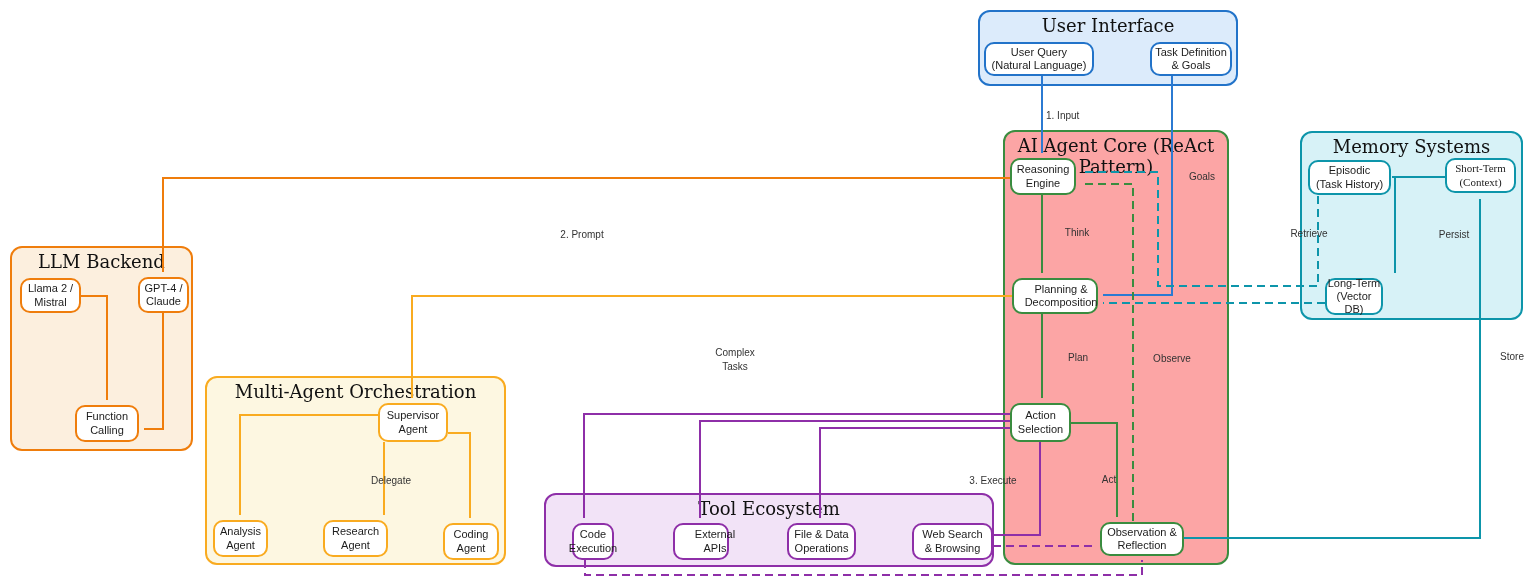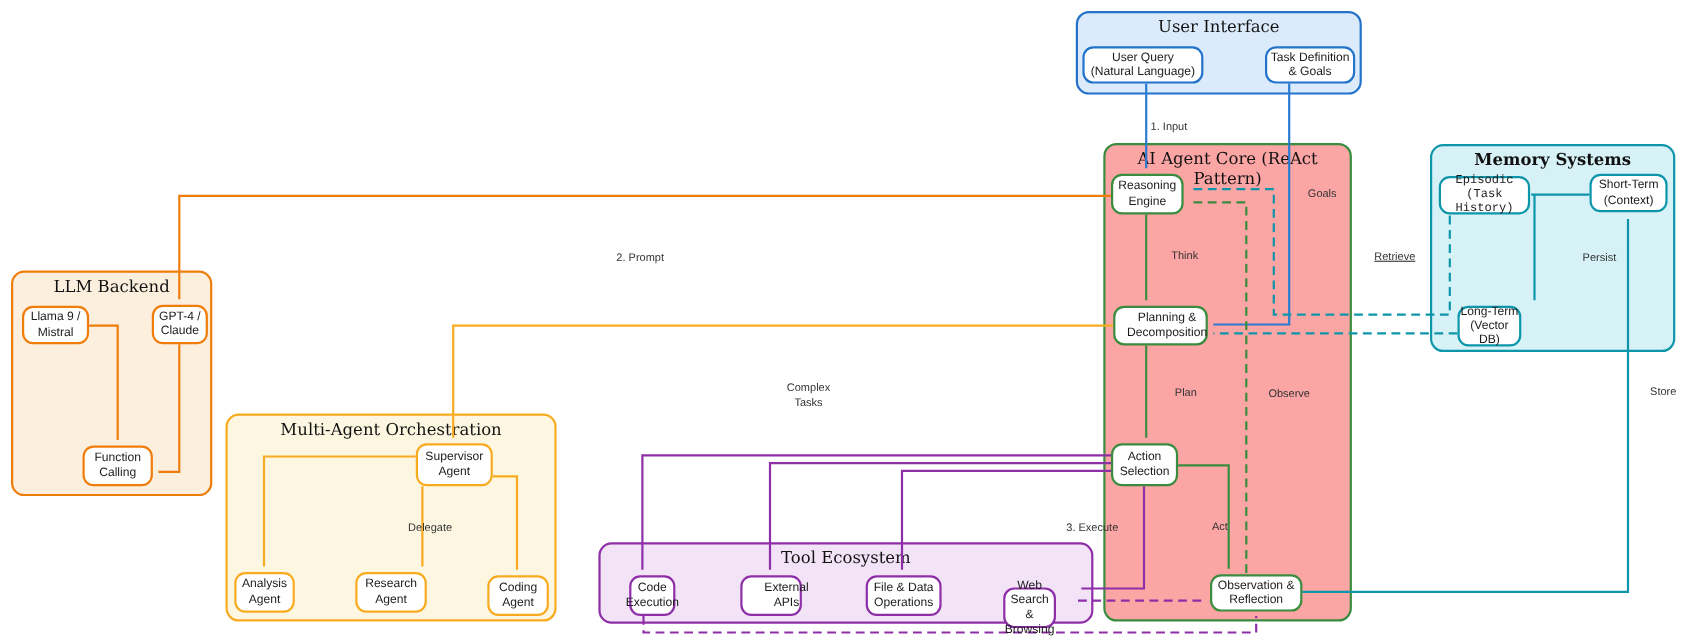--- a/index.html
+++ b/index.html
@@ -3,25 +3,25 @@
 <meta charset="utf-8">
 <style>
   html,body{margin:0;padding:0;background:#ffffff;}
   #canvas{
     position:relative;width:1536px;height:581px;background:#ffffff;
     font-family:"Liberation Sans",sans-serif;overflow:hidden;
   }
   .group{position:absolute;border:2px solid;border-radius:12px;box-sizing:border-box;}
   .gtitle{
     position:absolute;top:3px;left:0;width:100%;text-align:center;
-    font-family:"DejaVu Serif","Liberation Serif",serif;font-size:15px;color:#111;
+    font-family:"DejaVu Serif","Liberation Serif",serif;font-size:18px;color:#111;
   }
   .g-ui{background:#dcebfb;border-color:#2273c9;}
   .g-core{background:#fca5a5;border-color:#3a8c3f;}
-  .g-mem{background:#d7f2f7;border-color:#0d95aa;font-weight:bold;}
+  .g-mem{background:#d7f2f7;border-color:#0d95aa;}
   .g-llm{background:#fcefde;border-color:#ef7d0c;}
   .g-multi{background:#fdf7e1;border-color:#f9ab20;}
   .g-tools{background:#f2e3f7;border-color:#8e2fa8;}
   .node{
     position:absolute;background:#ffffff;border:2px solid;border-radius:10px;
     box-sizing:border-box;display:flex;align-items:center;justify-content:center;
     text-align:center;font-size:11px;line-height:1.2;color:#1c1c1c;white-space:pre-line;
     z-index:3;
   }
   .n-blue{border-color:#2273c9;}
@@ -125,28 +125,28 @@
 
   <div class="node n-green" style="left:1010px;top:158px;width:66px;height:37px;">Reasoning
 Engine</div>
   <div class="node n-green" style="left:1012px;top:278px;width:86px;height:36px;padding-left:12px;">Planning &amp;
 Decomposition</div>
   <div class="node n-green" style="left:1010px;top:403px;width:61px;height:39px;">Action
 Selection</div>
   <div class="node n-green" style="left:1100px;top:522px;width:84px;height:34px;">Observation &amp;
 Reflection</div>
 
-  <div class="node n-teal" style="left:1308px;top:160px;width:83px;height:35px;font-family:Liberation Mono, monospace;">Episodic
+  <div class="node n-teal" style="left:1308px;top:160px;width:83px;height:35px;">Episodic
 (Task History)</div>
-  <div class="node n-teal" style="left:1445px;top:158px;width:71px;height:35px;">Short-Term
+  <div class="node n-teal" style="left:1445px;top:158px;width:71px;height:35px;font-family:Liberation Serif, serif;">Short-Term
 (Context)</div>
   <div class="node n-teal" style="left:1325px;top:278px;width:58px;height:37px;">Long-Term
 (Vector DB)</div>
 
-  <div class="node n-orange" style="left:20px;top:278px;width:61px;height:35px;">Llama 9 /
+  <div class="node n-orange" style="left:20px;top:278px;width:61px;height:35px;">Llama 2 /
 Mistral</div>
   <div class="node n-orange" style="left:138px;top:277px;width:51px;height:36px;">GPT-4 /
 Claude</div>
   <div class="node n-orange" style="left:75px;top:405px;width:64px;height:37px;">Function
 Calling</div>
 
   <div class="node n-amber" style="left:378px;top:403px;width:70px;height:39px;">Supervisor
 Agent</div>
   <div class="node n-amber" style="left:213px;top:520px;width:55px;height:37px;">Analysis
 Agent</div>
@@ -154,31 +154,31 @@
 Agent</div>
   <div class="node n-amber" style="left:443px;top:523px;width:56px;height:37px;">Coding
 Agent</div>
 
   <div class="node n-purple" style="left:572px;top:523px;width:42px;height:37px;">Code
 Execution</div>
   <div class="node n-purple" style="left:673px;top:523px;width:56px;height:37px;padding-left:28px;">External
 APIs</div>
   <div class="node n-purple" style="left:787px;top:523px;width:69px;height:37px;">File &amp; Data
 Operations</div>
-  <div class="node n-purple" style="left:912px;top:534px;width:48px;height:37px;border-radius:10px;">Web Search
+  <div class="node n-purple" style="left:912px;top:523px;width:81px;height:37px;border-radius:10px;">Web Search
 &amp; Browsing</div>
 
   <div class="elabel noshift" style="left:1046px;top:109px;">1. Input</div>
   <div class="elabel" style="left:1202px;top:170px;">Goals</div>
   <div class="elabel" style="left:1077px;top:226px;">Think</div>
   <div class="elabel" style="left:582px;top:228px;">2. Prompt</div>
   <div class="elabel" style="left:735px;top:346px;">Complex
 Tasks</div>
   <div class="elabel" style="left:1078px;top:351px;">Plan</div>
   <div class="elabel" style="left:1172px;top:352px;">Observe</div>
   <div class="elabel" style="left:1109px;top:473px;">Act</div>
   <div class="elabel" style="left:993px;top:474px;">3. Execute</div>
   <div class="elabel" style="left:391px;top:474px;">Delegate</div>
-  <div class="elabel" style="left:1268px;top:227px;text-decoration:underline;">Retrieve</div>
+  <div class="elabel" style="left:1309px;top:227px;">Retrieve</div>
   <div class="elabel" style="left:1454px;top:228px;">Persist</div>
   <div class="elabel" style="left:1512px;top:350px;">Store</div>
 
 </div>
 
 </body></html>

